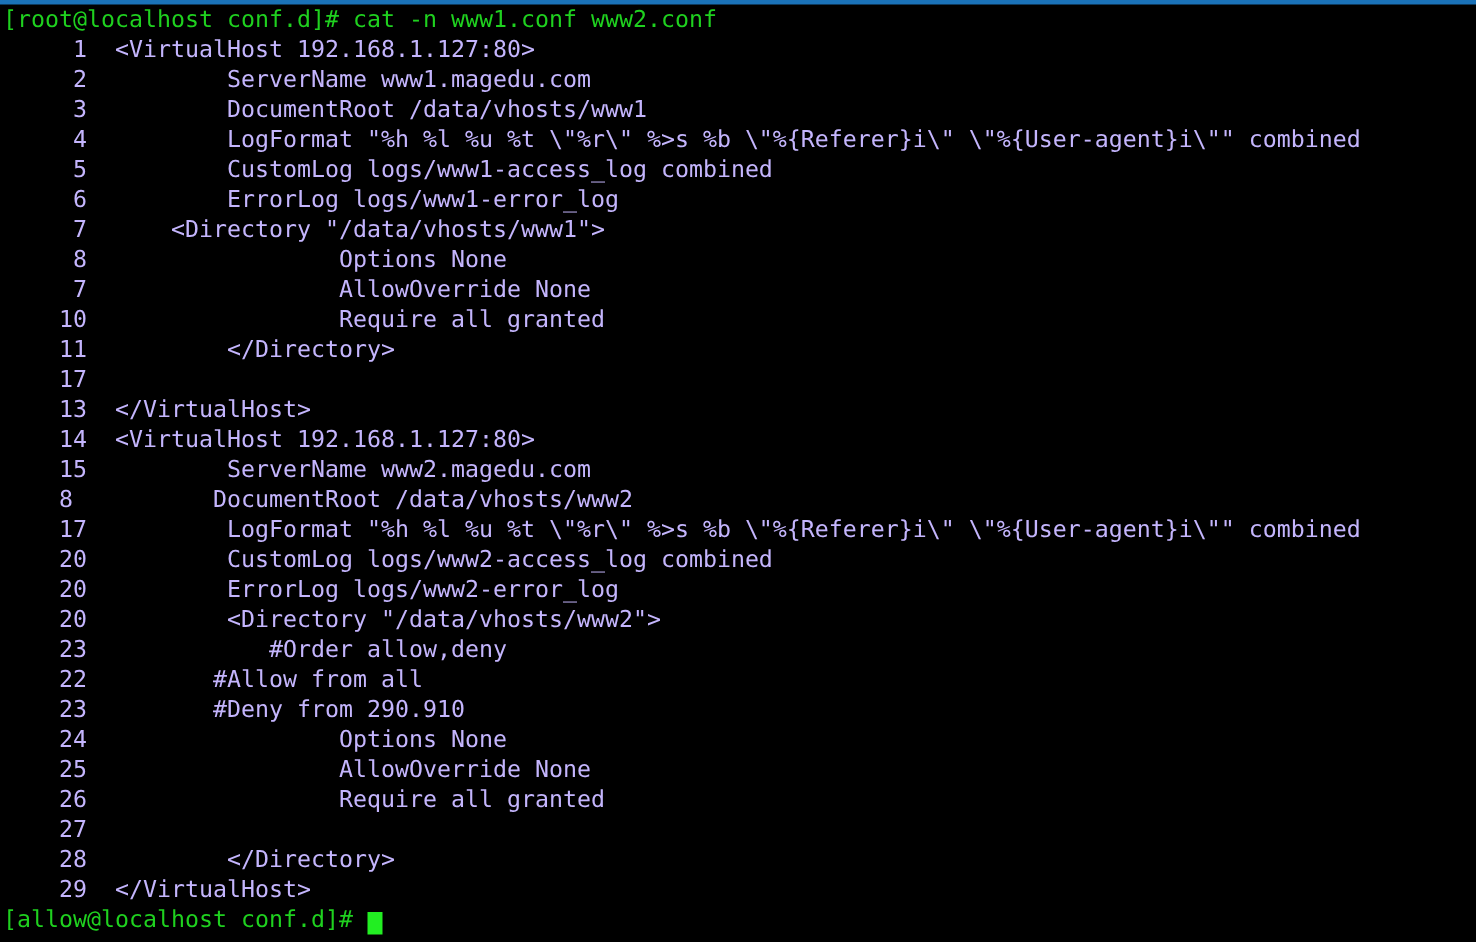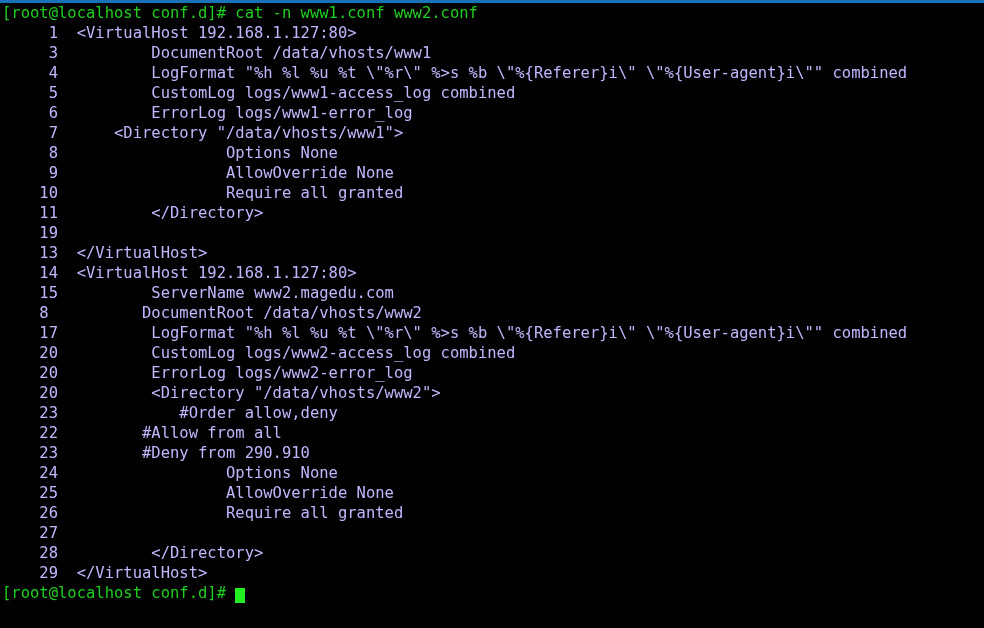--- a/index.html
+++ b/index.html
@@ -56,43 +56,44 @@
 </style>
 </head>
 <body>
 
 <div id="terminal">
   <div id="titlebar"></div>
   <div id="screen">
     <div class="line prompt-line">[root@localhost conf.d]# cat -n www1.conf www2.conf</div>
     <div id="output">
         <div class="line">     1  &lt;VirtualHost 192.168.1.127:80&gt;</div>
+        <div class="line">     2          ServerName www1.magedu.com</div>
         <div class="line">     3          DocumentRoot /data/vhosts/www1</div>
         <div class="line">     4          LogFormat "%h %l %u %t \"%r\" %&gt;s %b \"%{Referer}i\" \"%{User-agent}i\"" combined</div>
         <div class="line">     5          CustomLog logs/www1-access_log combined</div>
         <div class="line">     6          ErrorLog logs/www1-error_log</div>
         <div class="line">     7      &lt;Directory "/data/vhosts/www1"&gt;</div>
         <div class="line">     8                  Options None</div>
-        <div class="line">     9                  AllowOverride None</div>
+        <div class="line">     7                  AllowOverride None</div>
         <div class="line">    10                  Require all granted</div>
         <div class="line">    11          &lt;/Directory&gt;</div>
-        <div class="line">    19  </div>
+        <div class="line">    17  </div>
         <div class="line">    13  &lt;/VirtualHost&gt;</div>
         <div class="line">    14  &lt;VirtualHost 192.168.1.127:80&gt;</div>
         <div class="line">    15          ServerName www2.magedu.com</div>
         <div class="line">    8          DocumentRoot /data/vhosts/www2</div>
         <div class="line">    17          LogFormat "%h %l %u %t \"%r\" %&gt;s %b \"%{Referer}i\" \"%{User-agent}i\"" combined</div>
         <div class="line">    20          CustomLog logs/www2-access_log combined</div>
         <div class="line">    20          ErrorLog logs/www2-error_log</div>
         <div class="line">    20          &lt;Directory "/data/vhosts/www2"&gt;</div>
         <div class="line">    23             #Order allow,deny</div>
         <div class="line">    22         #Allow from all</div>
         <div class="line">    23         #Deny from 290.910</div>
         <div class="line">    24                  Options None</div>
         <div class="line">    25                  AllowOverride None</div>
         <div class="line">    26                  Require all granted</div>
         <div class="line">    27  </div>
         <div class="line">    28          &lt;/Directory&gt;</div>
         <div class="line">    29  &lt;/VirtualHost&gt;</div>
       </div>
-    <div class="line prompt-line"><span>[root@localhost conf.d]# </span><span class="cursor"></span></div>
+    <div class="line prompt-line"><span>[allow@localhost conf.d]# </span><span class="cursor"></span></div>
   </div>
 </div>
 
 </body></html>

